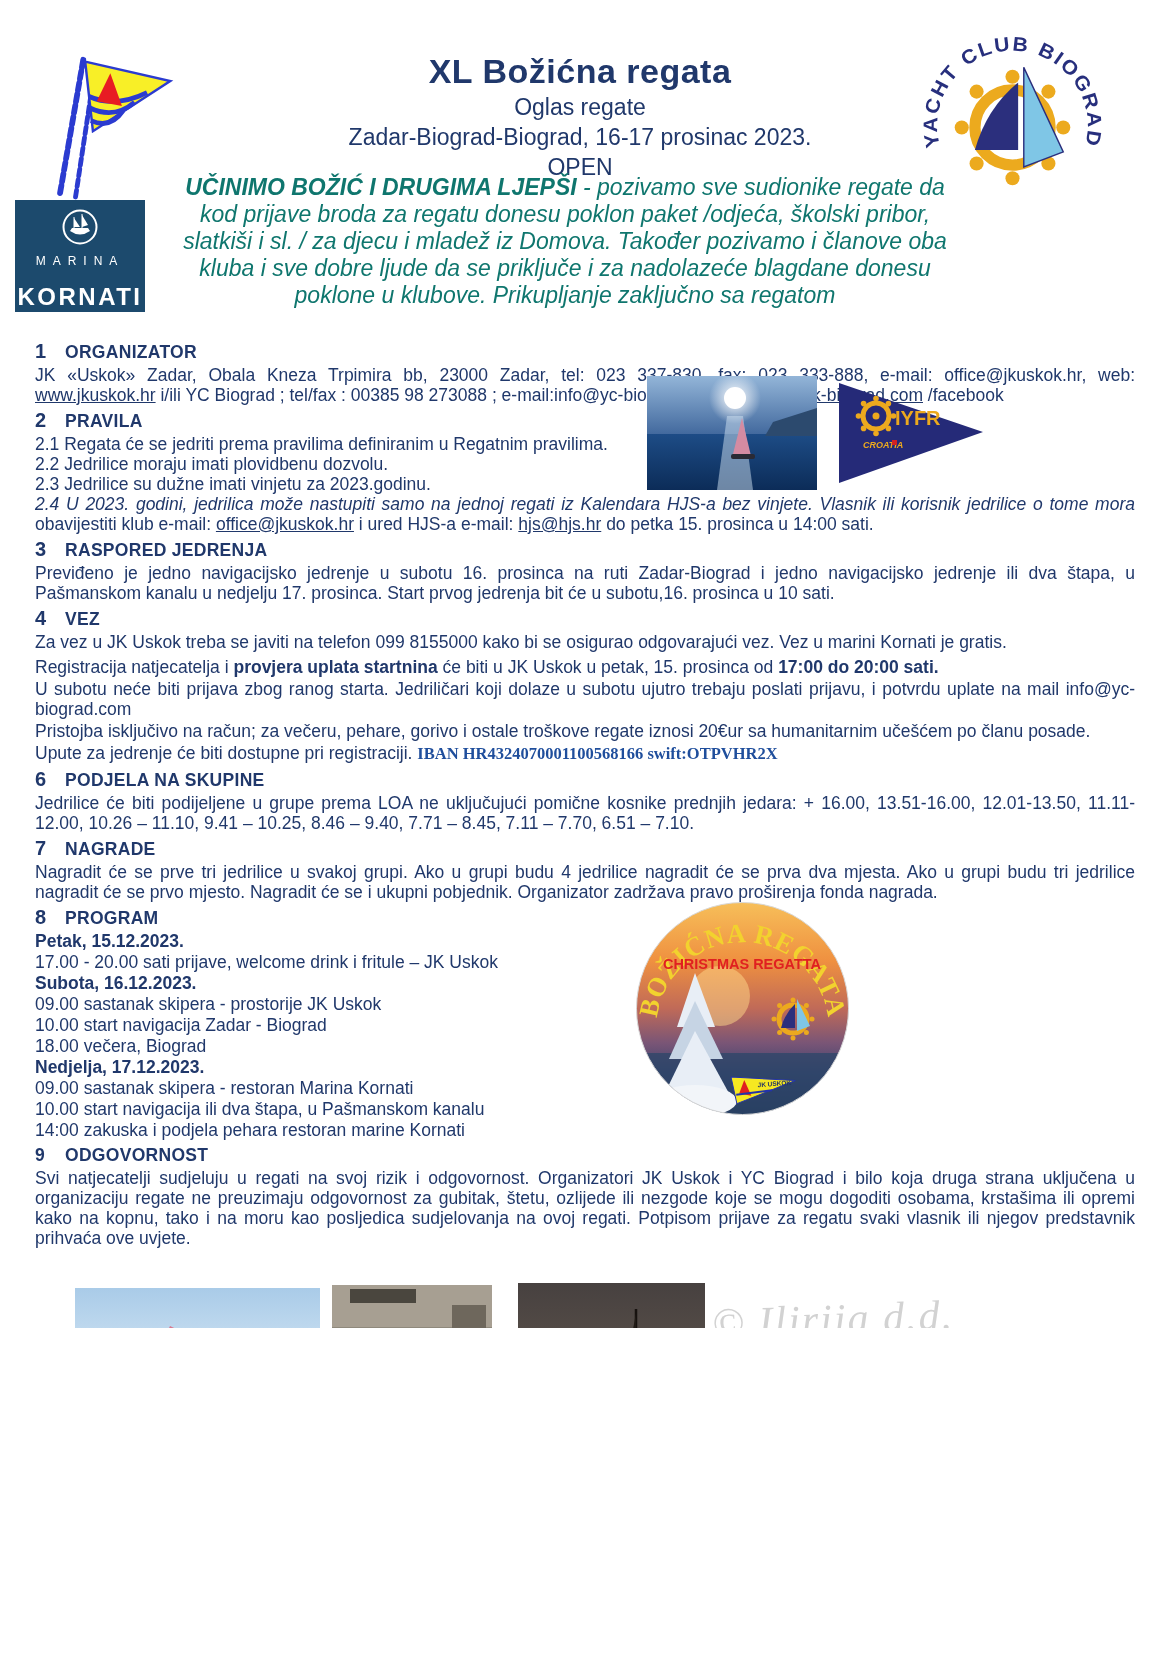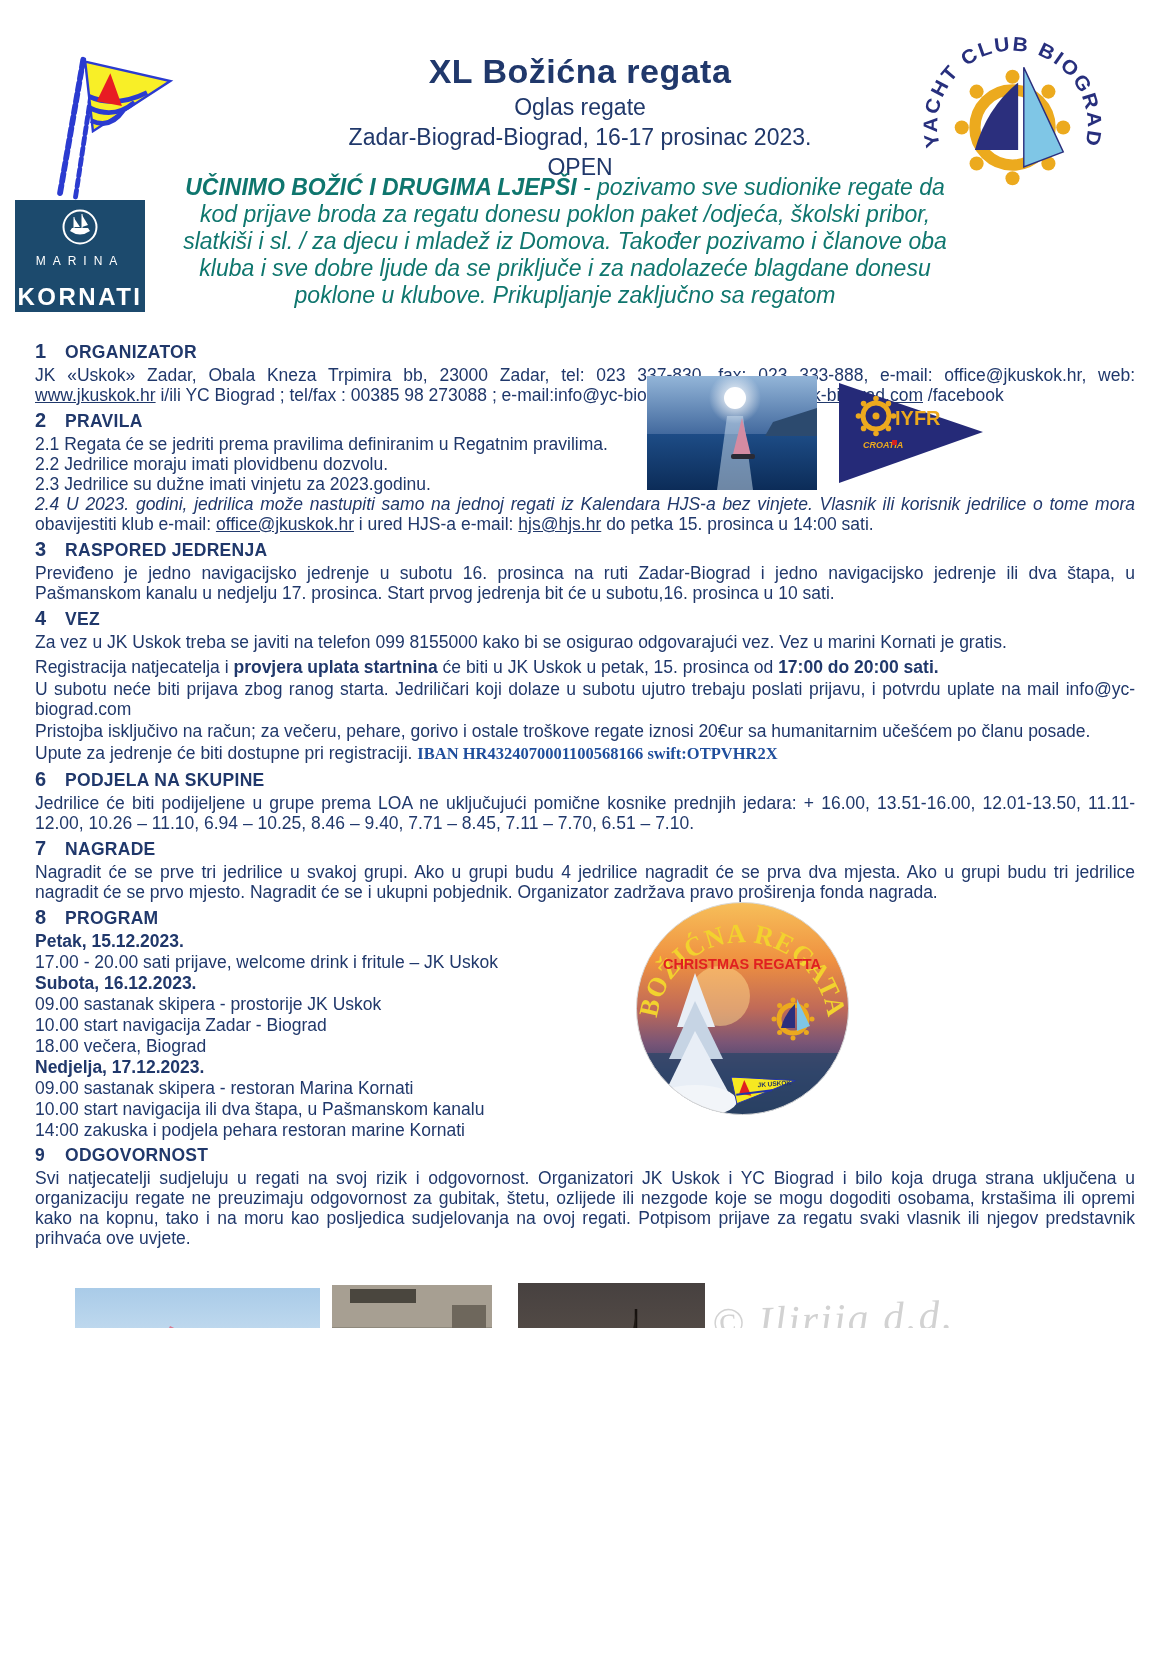--- a/index.html
+++ b/index.html
@@ -209,21 +209,21 @@
       <p class="para"><span>Registracija natjecatelja i </span><span class="b">provjera uplata startnina</span><span> će biti u JK Uskok u petak, 15. prosinca od </span><span class="b">17:00 do 20:00 sati.</span></p>
       <p class="para">U subotu neće biti prijava zbog ranog starta. Jedriličari koji dolaze u subotu ujutro trebaju poslati prijavu, i potvrdu uplate na mail info@yc-biograd.com</p>
       <p class="para">Pristojba isključivo na račun; za večeru, pehare, gorivo i ostale troškove regate iznosi 20€ur sa humanitarnim učešćem po članu posade.</p>
       <p class="para"><span>Upute za jedrenje će biti dostupne pri registraciji. </span><span class="iban">IBAN HR4324070001100568166 swift:OTPVHR2X</span></p>
     </div>
 
     <div class="sec">
       <div class="sec-h">
         <span class="sec-num">6</span><span class="sec-title">PODJELA NA SKUPINE</span>
       </div>
-      <p class="para">Jedrilice će biti podijeljene u grupe prema LOA ne uključujući pomične kosnike prednjih jedara: + 16.00, 13.51-16.00, 12.01-13.50, 11.11-12.00, 10.26 – 11.10, 6.94 – 10.25, 8.46 – 9.40, 7.71 – 8.45, 7.11 – 7.70, 6.51 – 7.10.</p>
+      <p class="para">Jedrilice će biti podijeljene u grupe prema LOA ne uključujući pomične kosnike prednjih jedara: + 16.00, 13.51-16.00, 12.01-13.50, 11.11-12.00, 10.26 – 11.10, 9.41 – 10.25, 8.46 – 9.40, 7.71 – 8.45, 7.11 – 7.70, 6.51 – 7.10.</p>
     </div>
 
     <div class="sec">
       <div class="sec-h">
         <span class="sec-num">7</span><span class="sec-title">NAGRADE</span>
       </div>
       <p class="para">Nagradit će se prve tri jedrilice u svakoj grupi. Ako u grupi budu 4 jedrilice nagradit će se prva dva mjesta. Ako u grupi budu tri jedrilice nagradit će se prvo mjesto. Nagradit će se i ukupni pobjednik. Organizator zadržava pravo proširenja fonda nagrada.</p>
     </div>
 
     <div class="sec s8-wrap">

